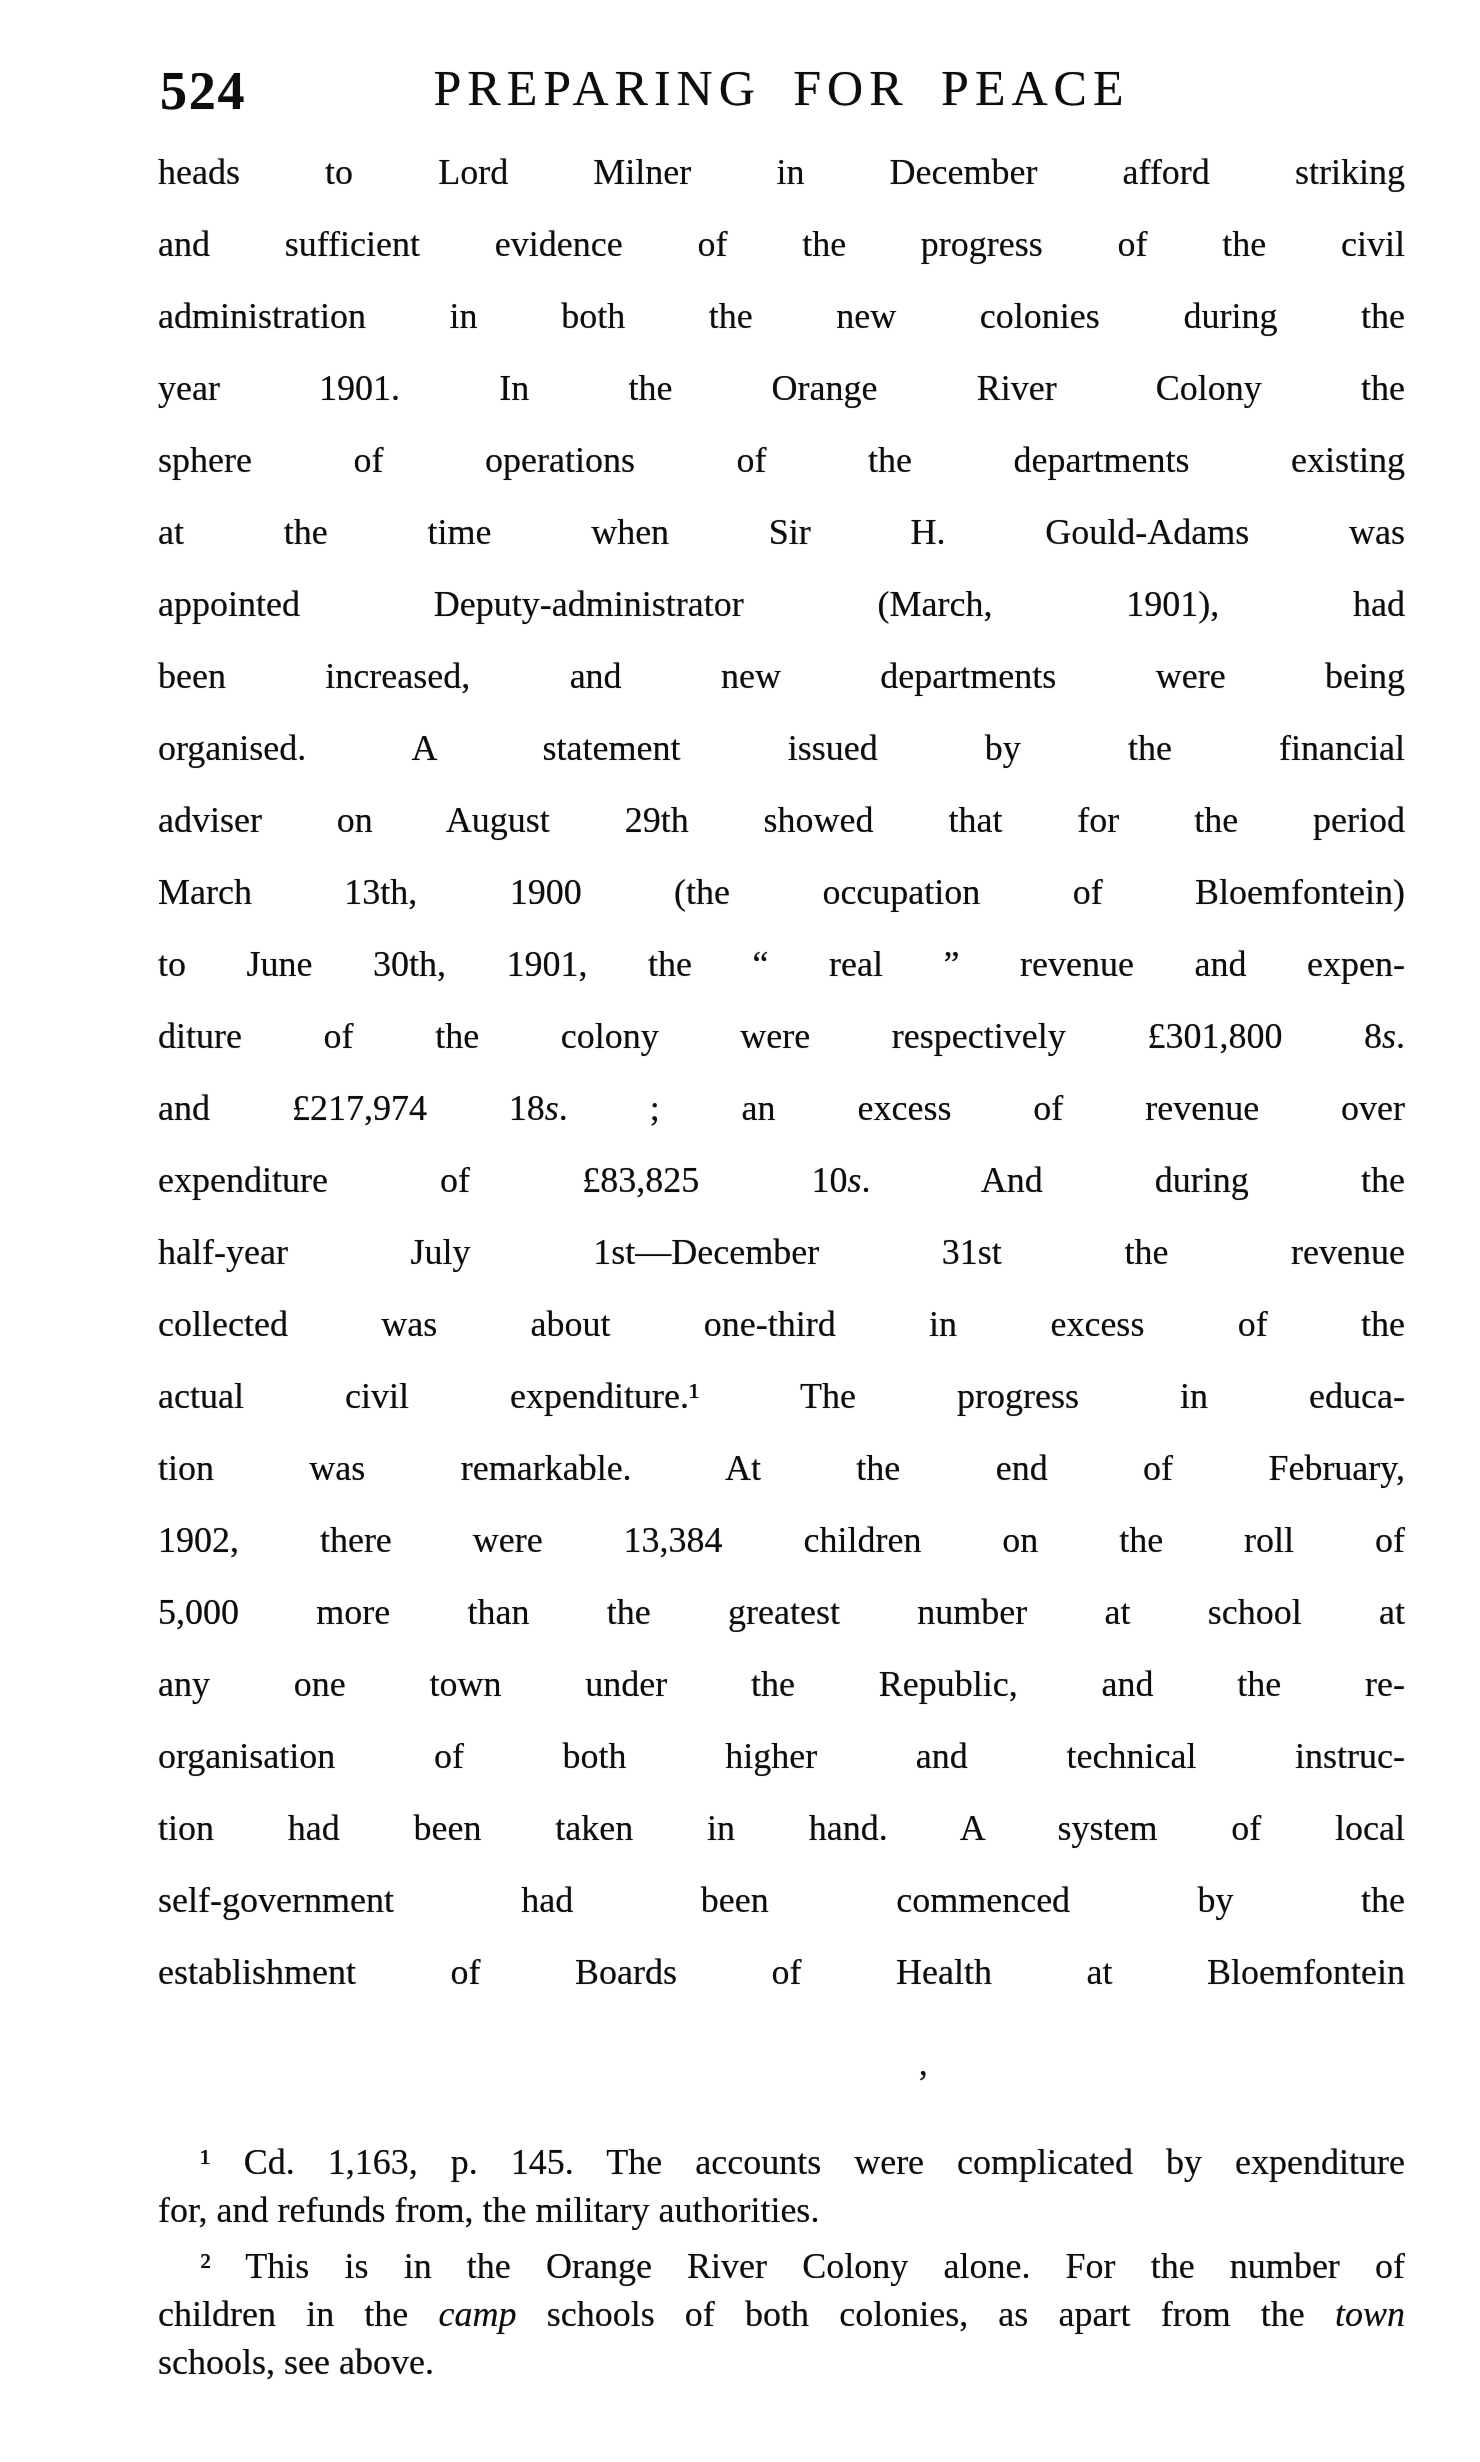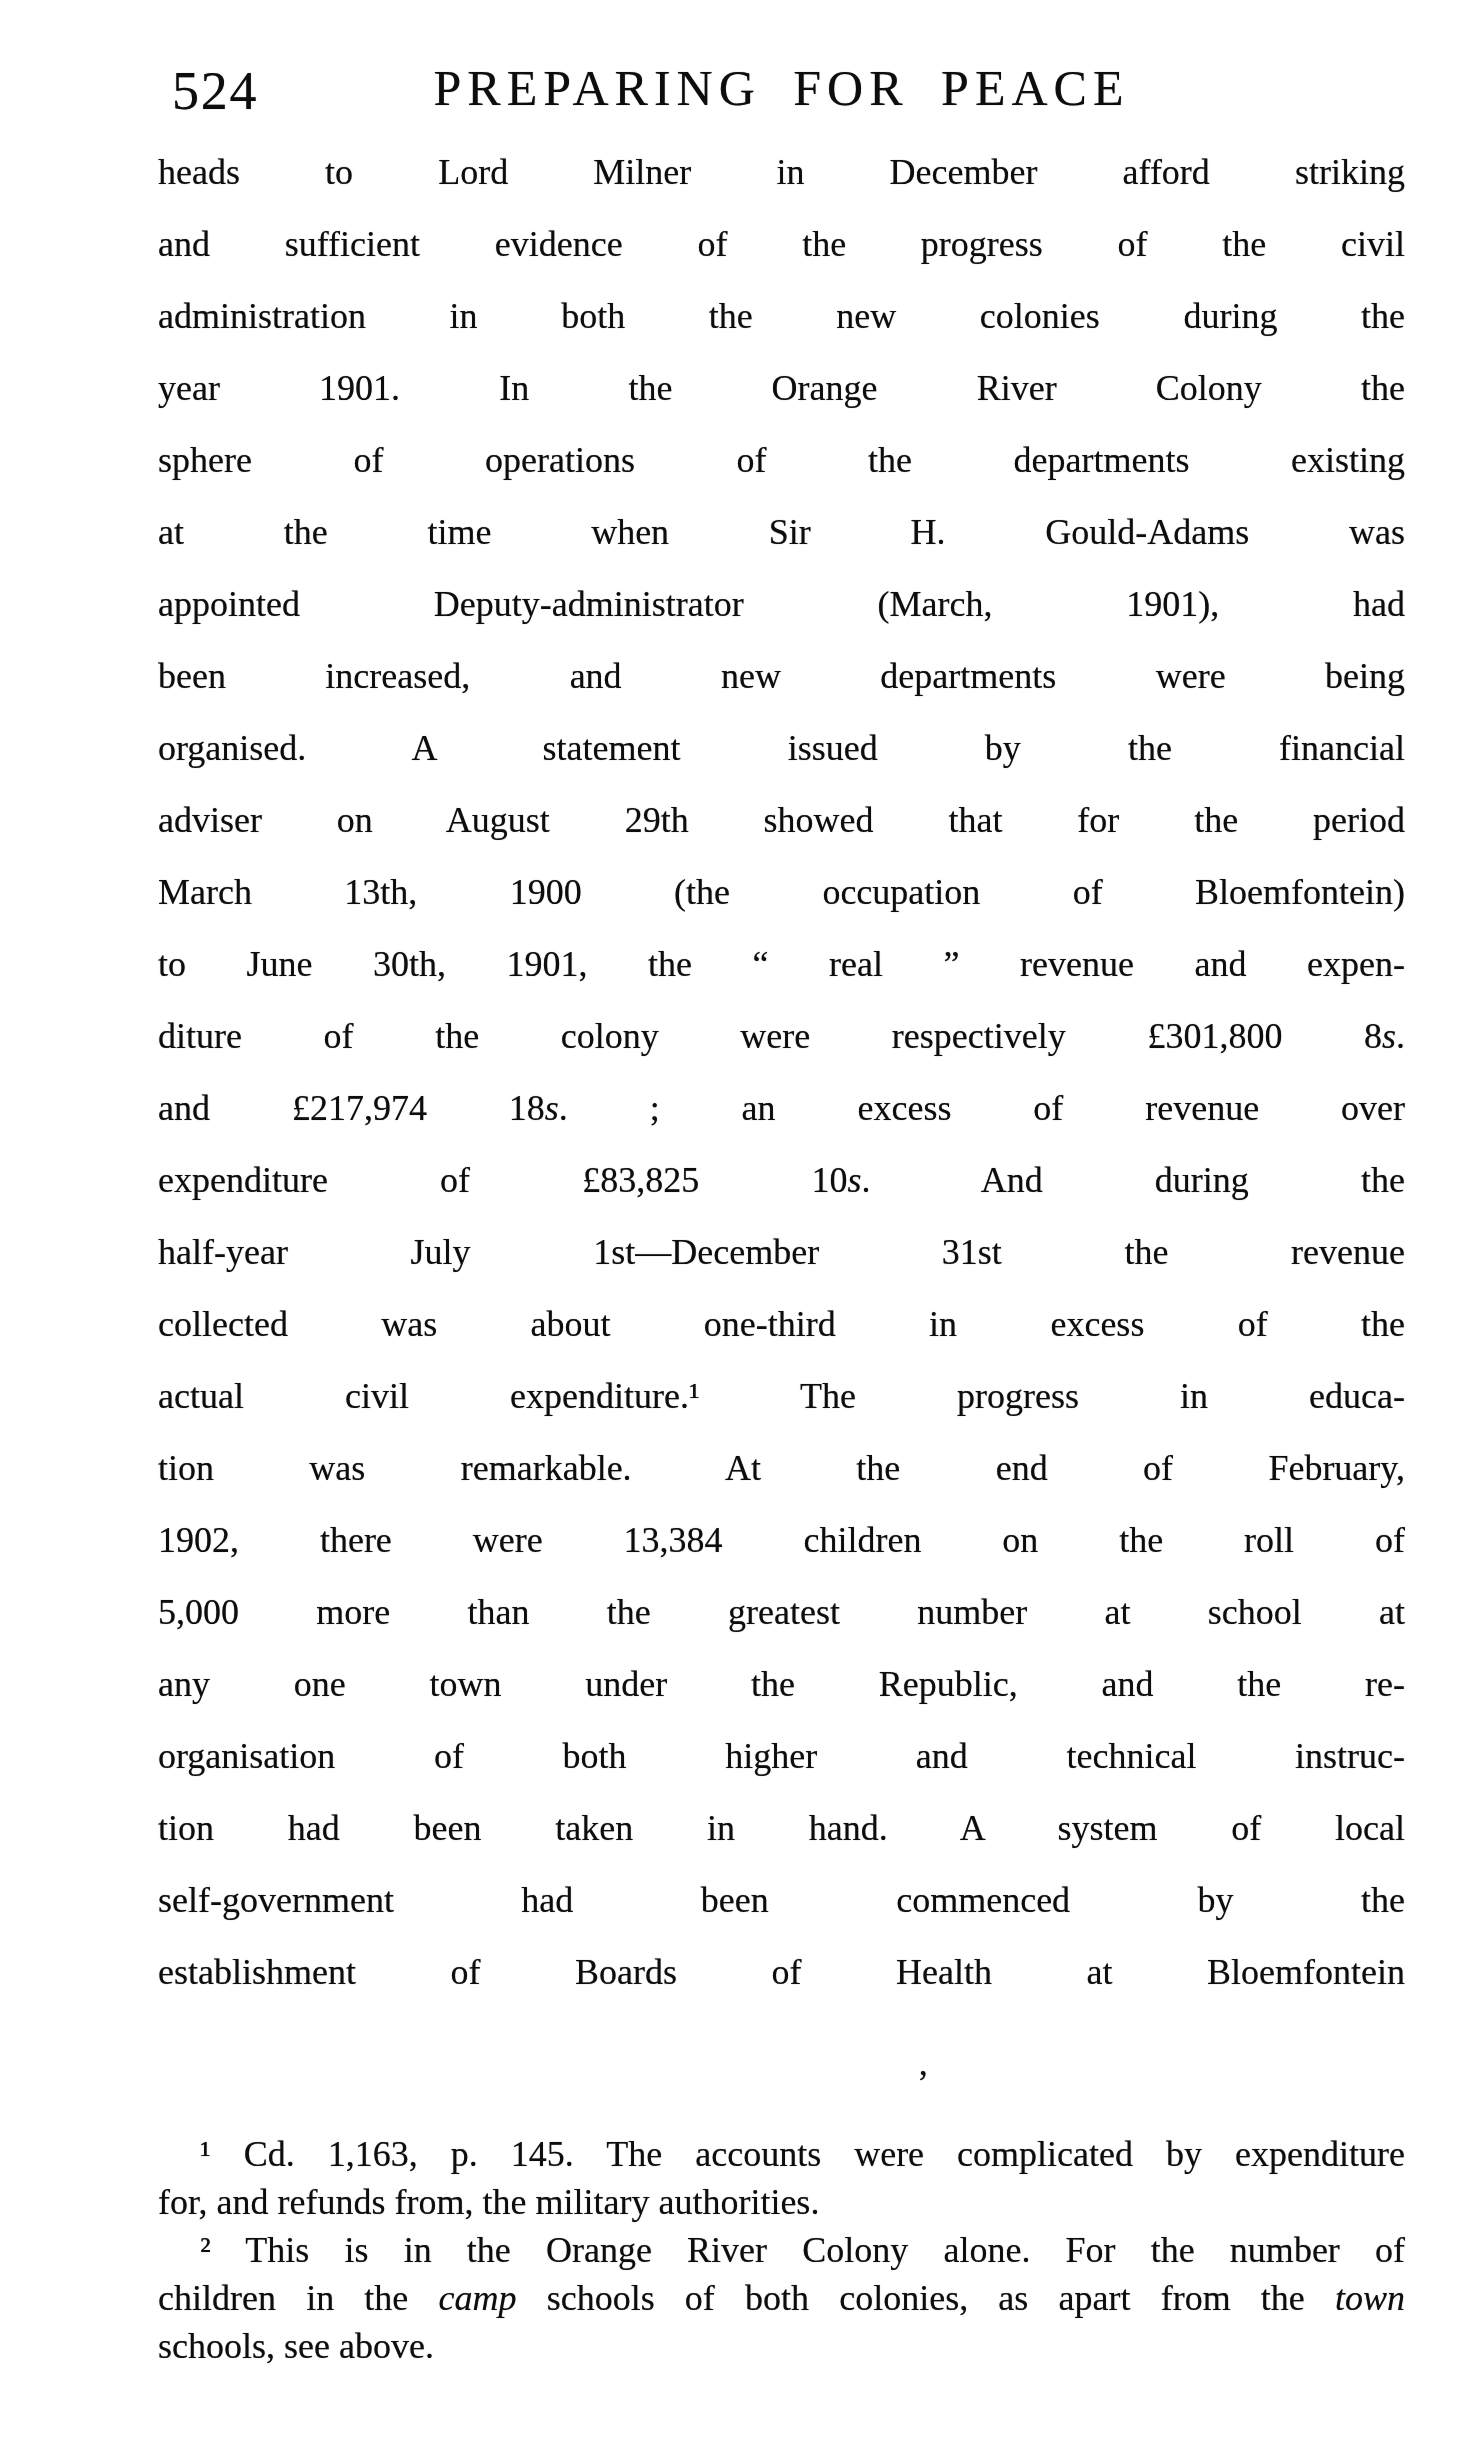--- a/index.html
+++ b/index.html
@@ -19,25 +19,26 @@
   
   .header-row {
     position: absolute;
     left: 158px;
     top: 60px;
     width: 1247px;
     height: 57px;
   }
   .page-number {
     position: absolute;
-    left: 14px;
+    left: 2px;
     top: 2.6px;
     font-size: 54px;
     line-height: 57px;
     letter-spacing: 1.7px;
+    font-weight: bold;
   }
   .running-title {
     position: absolute;
     left: 0;
     width: 100%;
     top: 0;
     text-align: center;
     font-size: 50px;
     line-height: 57px;
     letter-spacing: 6px;
@@ -71,21 +72,21 @@
     width: 1247px;
     font-size: 36px;
     line-height: 48px;
   }
   .footnote-line {
     text-align: justify;
     text-align-last: justify;
     text-justify: inter-word;
     height: 48px;
   }
-  .footnote-line.indent { text-indent: 42px; }
+  .footnote-line.indent { text-indent: 42px; margin-top: 8px; }
   .footnote-line.flush-last { text-align-last: left; }
 
   .it { font-style: italic; }
 
   
   .ink-speck {
     position: absolute;
     left: 917px;
     top: 2065px;
     font-size: 36px;

